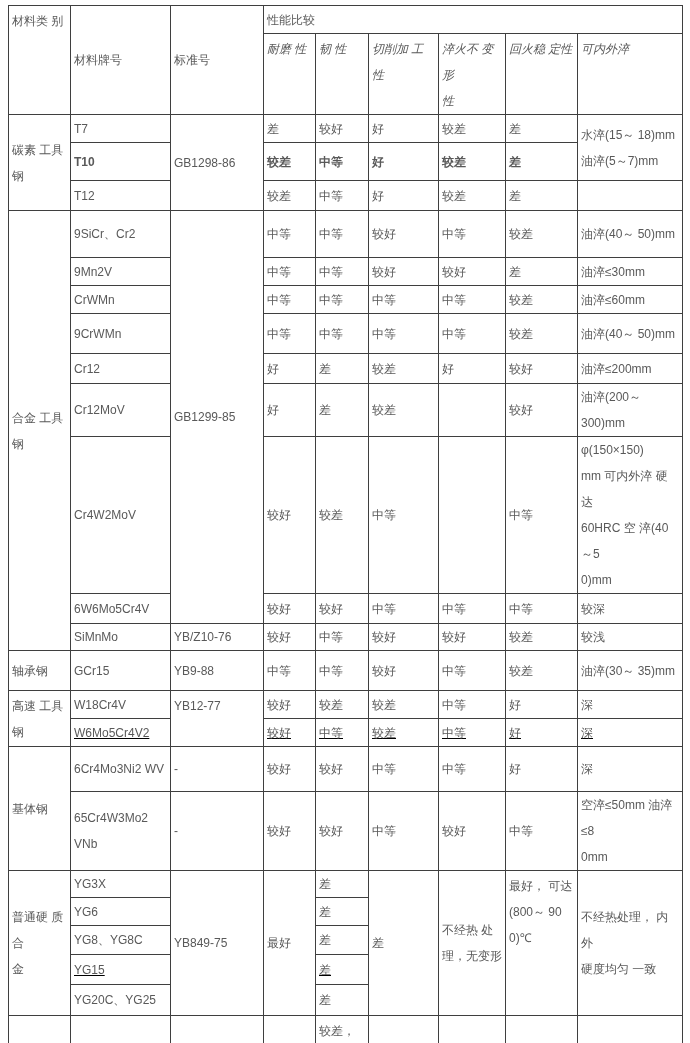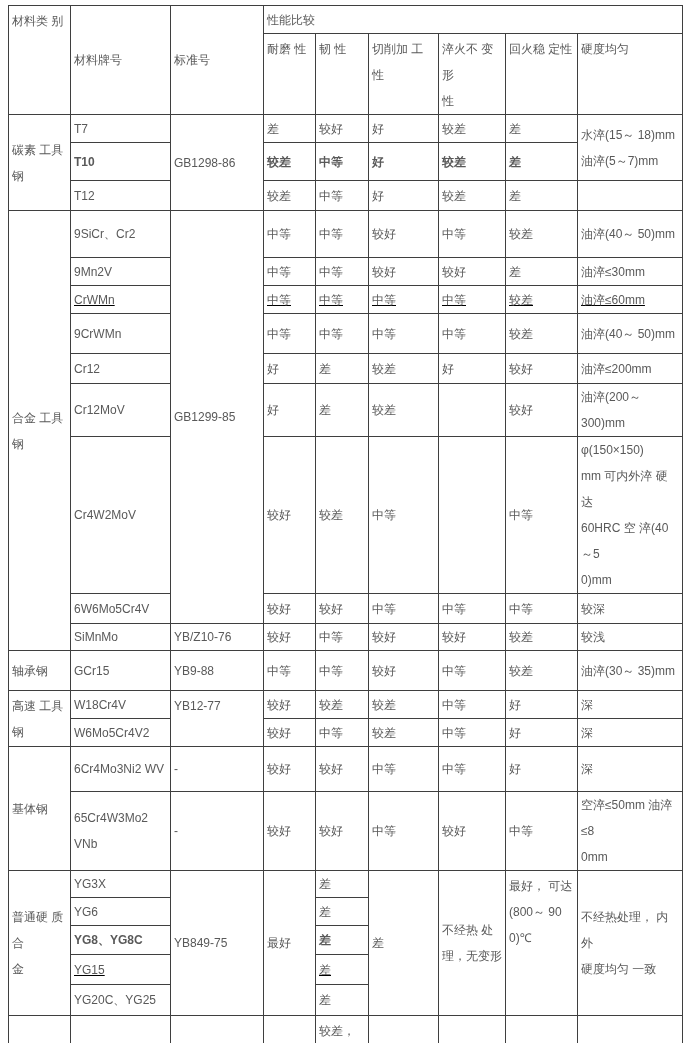--- a/index.html
+++ b/index.html
@@ -46,28 +46,28 @@
         <col style="width: 72px;">
         <col style="width: 105px;">
       </colgroup>
     <tbody>
         <tr style="height: 28px;">
           <td rowspan="2" class="va-top">材料类 别</td>
           <td rowspan="2">材料牌号</td>
           <td rowspan="2">标准号</td>
           <td colspan="6">性能比较</td>
         </tr>
-        <tr style="height: 56px;">
+        <tr style="height: 56px; font-style: italic;">
           <td class="va-top">耐磨 性</td>
           <td class="va-top">韧 性</td>
           <td class="va-top">切削加 工性</td>
           <td class="va-top">淬火不 变形
 性</td>
           <td class="va-top">回火稳 定性</td>
-          <td class="va-top">硬度均匀</td>
+          <td class="va-top">可内外淬</td>
         </tr>
         <tr style="height: 28px;">
           <td rowspan="3">碳素 工具钢</td>
           <td>T7</td>
           <td rowspan="3">GB1298-86</td>
           <td>差</td>
           <td>较好</td>
           <td>好</td>
           <td>较差</td>
           <td>差</td>
@@ -104,21 +104,21 @@
         </tr>
         <tr style="height: 28px;">
           <td>9Mn2V</td>
           <td>中等</td>
           <td>中等</td>
           <td>较好</td>
           <td>较好</td>
           <td>差</td>
           <td>油淬≤30mm</td>
         </tr>
-        <tr style="height: 28px; text-decoration: underline;">
+        <tr style="height: 28px;">
           <td>CrWMn</td>
           <td>中等</td>
           <td>中等</td>
           <td>中等</td>
           <td>中等</td>
           <td>较差</td>
           <td>油淬≤60mm</td>
         </tr>
         <tr style="height: 40px; margin-left: 48px;">
           <td>9CrWMn</td>
@@ -193,21 +193,21 @@
           <td rowspan="2" class="va-top">高速 工具钢</td>
           <td>W18Cr4V</td>
           <td rowspan="2" class="va-top">YB12-77</td>
           <td>较好</td>
           <td>较差</td>
           <td>较差</td>
           <td>中等</td>
           <td>好</td>
           <td>深</td>
         </tr>
-        <tr style="height: 28px;">
+        <tr style="height: 28px; text-decoration: underline;">
           <td>W6Mo5Cr4V2</td>
           <td>较好</td>
           <td>中等</td>
           <td>较差</td>
           <td>中等</td>
           <td>好</td>
           <td>深</td>
         </tr>
         <tr style="height: 45px;">
           <td rowspan="2">基体钢</td>
@@ -245,21 +245,21 @@
           <td rowspan="5" class="va-top">最好， 可达
 (800～ 90
 0)℃</td>
           <td rowspan="5">不经热处理， 内外
 硬度均匀 一致</td>
         </tr>
         <tr style="height: 28px;">
           <td>YG6</td>
           <td>差</td>
         </tr>
-        <tr style="height: 29px; font-weight: bold;">
+        <tr style="height: 29px;">
           <td>YG8、YG8C</td>
           <td>差</td>
         </tr>
         <tr style="height: 30px; text-decoration: underline;">
           <td>YG15</td>
           <td>差</td>
         </tr>
         <tr style="height: 31px; padding-left: 39px;">
           <td>YG20C、YG25</td>
           <td>差</td>

